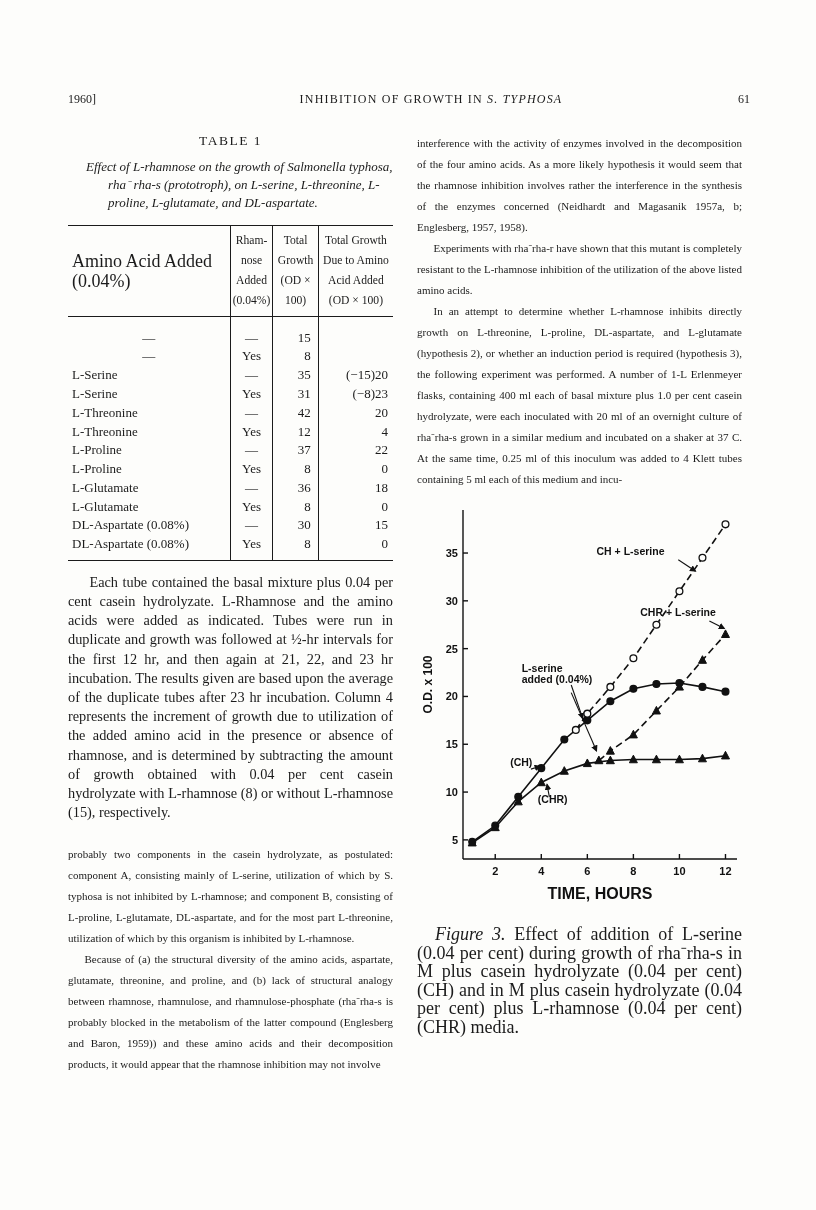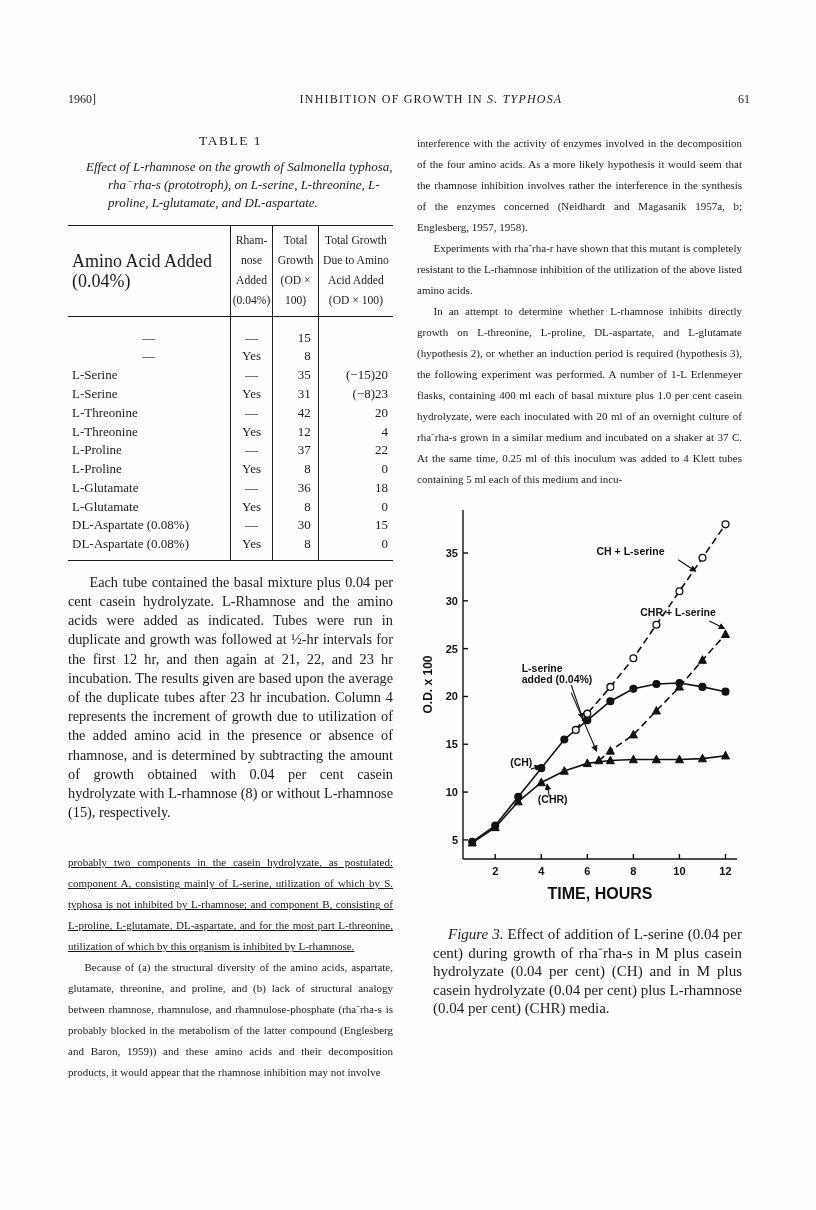--- a/index.html
+++ b/index.html
@@ -14,21 +14,21 @@
 
   .header { display:flex; justify-content:space-between; align-items:center; font-size:12px; margin-bottom:26px; }
   .header .title { letter-spacing:1.2px;margin-left:28px; }
   .header .title i { letter-spacing:1.2px; }
 
   .columns { display:flex; gap:24px; align-items:flex-start; }
   .col { width:325px; }
 
   .bodytext { font-size:11px; line-height:21px; text-align:justify; }
   .bodytext.indent { text-indent:1.5em; }
-  .mt { margin-top:30px;text-decoration:underline; }
+  .mt { margin-top:22px; }
 
   .tbl-label { text-align:center; font-size:13.5px; letter-spacing:1.5px; margin-bottom:9px; }
   .tbl-caption {
     font-style:italic; font-size:13px; line-height:18.2px;
     padding-left:1.7em; text-indent:-1.7em; margin-bottom:12px; text-align:left;margin-left:18px;
   }
   table.datatable {
     width:100%; border-collapse:collapse; font-size:13px;
     border-top:1.4px solid #1b1b1b; border-bottom:1.4px solid #1b1b1b;
     margin-bottom:12px;
@@ -45,21 +45,21 @@
   .datatable tr:last-child td { padding-bottom:8px; }
   .datatable td.c0 { text-align:left; }
   .datatable td.c0.dash { text-align:center; }
   .datatable td.c1 { text-align:center; }
   .datatable td.c2 { text-align:right; padding-right:7px; }
   .datatable td.c3 { text-align:right; padding-right:5px; }
 
   .footnote { font-size:14.3px; line-height:19.2px; text-align:justify; text-indent:1.5em; }
 
   .figure { margin-top:16px; margin-left:4px; }
-  .fig-caption { font-size:15px; line-height:18.6px; text-align:justify; margin-top:10px; text-indent:1em;margin-left:16px; }
+  .fig-caption { font-size:18px; line-height:18.6px; text-align:justify; margin-top:10px; text-indent:1em; }
 
   svg .ax { stroke:#111; stroke-width:1.4; fill:none; }
   svg .thin { stroke:#111; stroke-width:1.1; fill:none; }
   svg text.tick { font:700 11px "Liberation Sans", sans-serif; fill:#111; }
   svg text.ann  { font:700 10.5px "Liberation Sans", sans-serif; fill:#111; }
   svg text.xlab { font:700 16px "Liberation Sans", sans-serif; fill:#111; }
   svg text.ylab { font:700 12px "Liberation Sans", sans-serif; fill:#111; }
 </style>
 </head>
 <body>

